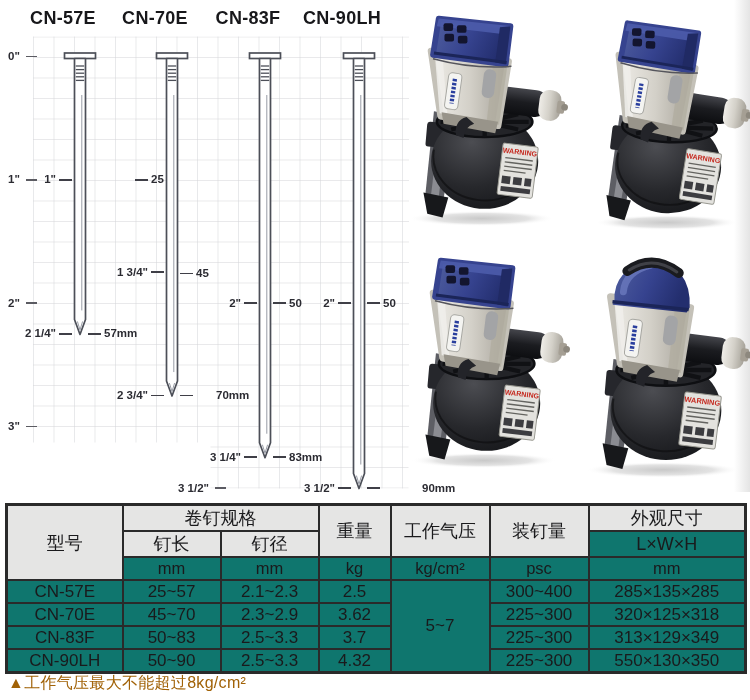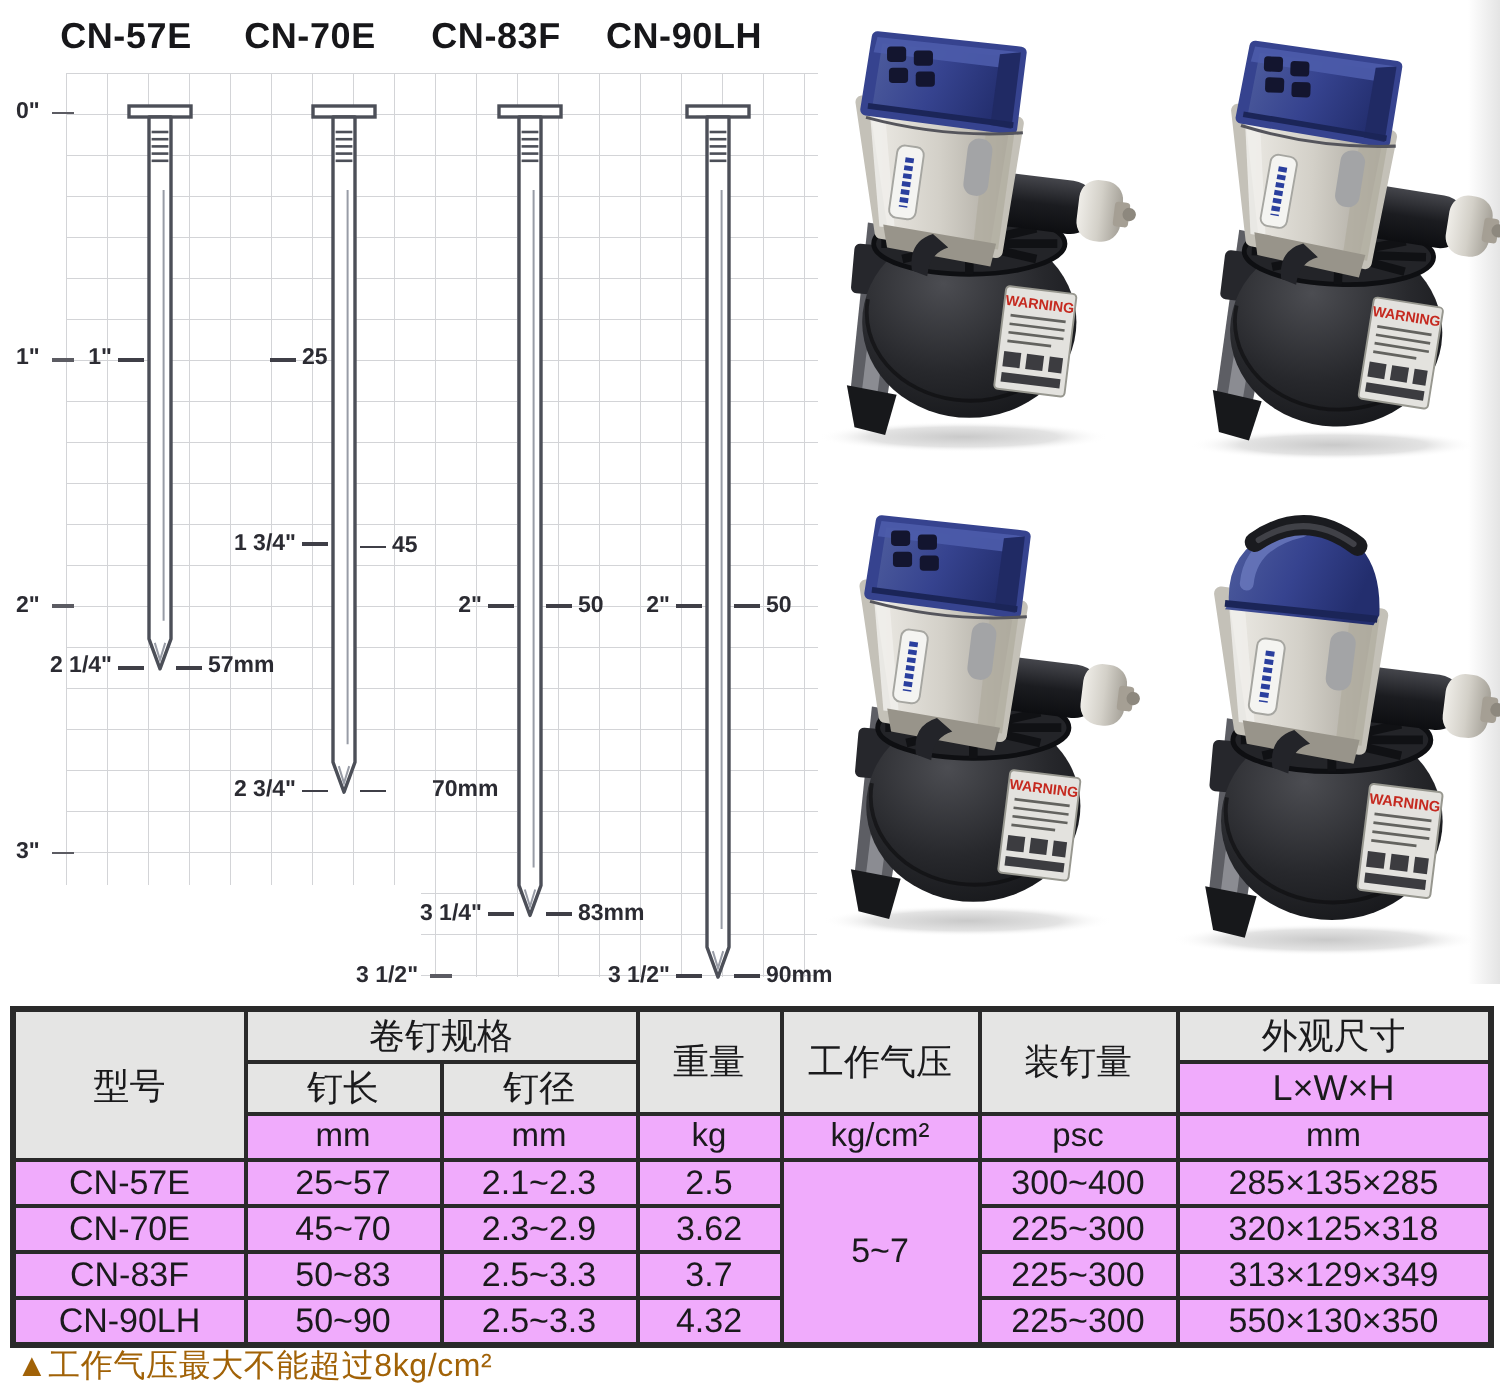--- a/index.html
+++ b/index.html
@@ -27,21 +27,21 @@
 
   
   .spec-wrap{position:absolute;left:5px;top:503px;width:740px;}
   table.spec{border-collapse:collapse;table-layout:fixed;width:739px;border:3px solid #2a2a2a;}
   table.spec th,table.spec td{border:2px solid #2a2a2a;text-align:center;vertical-align:middle;
        padding:0;font-weight:normal;color:#1a1a1c;overflow:hidden;white-space:nowrap;}
   table.spec th{height:21px;font-size:18px;}
   table.spec tr.h3 th{font-size:16.5px;}
   table.spec td{height:21px;font-size:17px;}
   .gray{background:#e5e5e4;}
-  .white{background:#f0abfc;}
+  .white{background:#0f766e;}
   td.model-cell{font-size:17px;}
   .note{position:absolute;left:8px;top:673px;font-size:16px;color:#a16207;letter-spacing:.3px;}
 </style>
 </head>
 <body>
 
 <div class="page">
 
   <div class="diagram">
     <svg id="diagram-svg" width="750" height="500">
@@ -181,21 +181,21 @@
           <span class="ldash"></span>
         </div>
         <div class="nlabel nl-right" style="left: 367px; top: 295.6px;">
           <span class="ldash"></span>
           <span>50</span>
         </div>
         <div class="nlabel nl-left" style="right: 399px; top: 480.55px;">
           <span>3 1/2"</span>
           <span class="ldash"></span>
         </div>
-        <div class="nlabel nl-right" style="left: 367px; top: 480.55px;">
+        <div class="nlabel nl-right" style="left: 367px; top: 480.55px; gap: 39px;">
           <span class="ldash"></span>
           <span>90mm</span>
         </div>
       </div>
   </div>
 
   <div class="photo-edge"></div>
 
   <svg class="defs-svg" aria-hidden="true">
     <defs>

